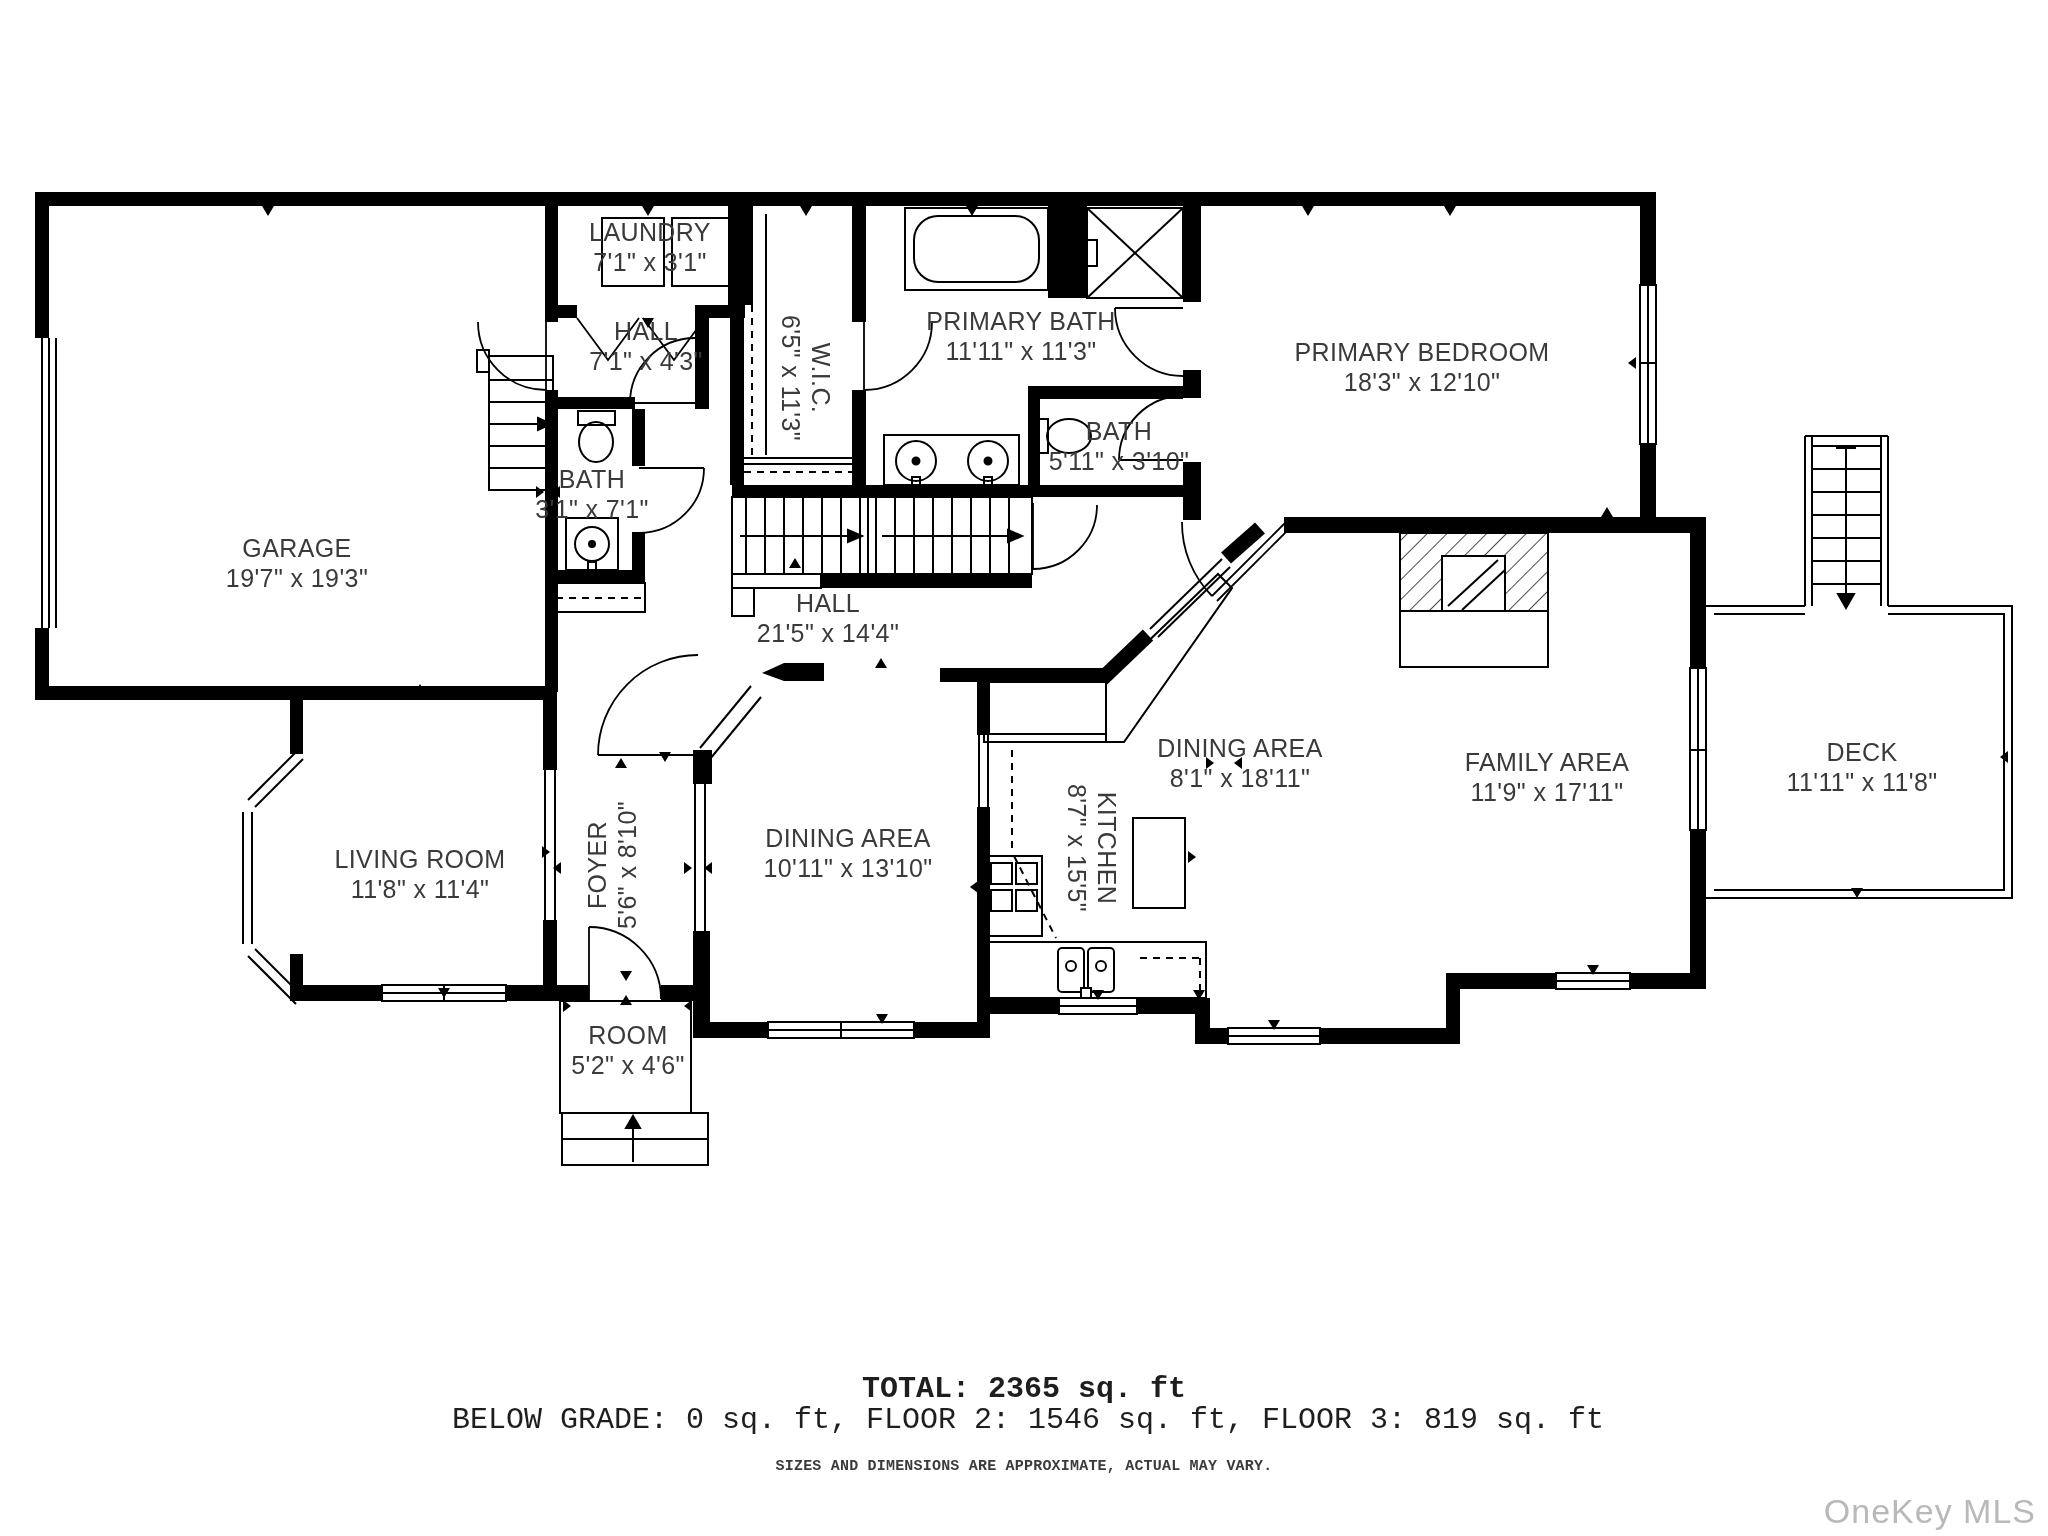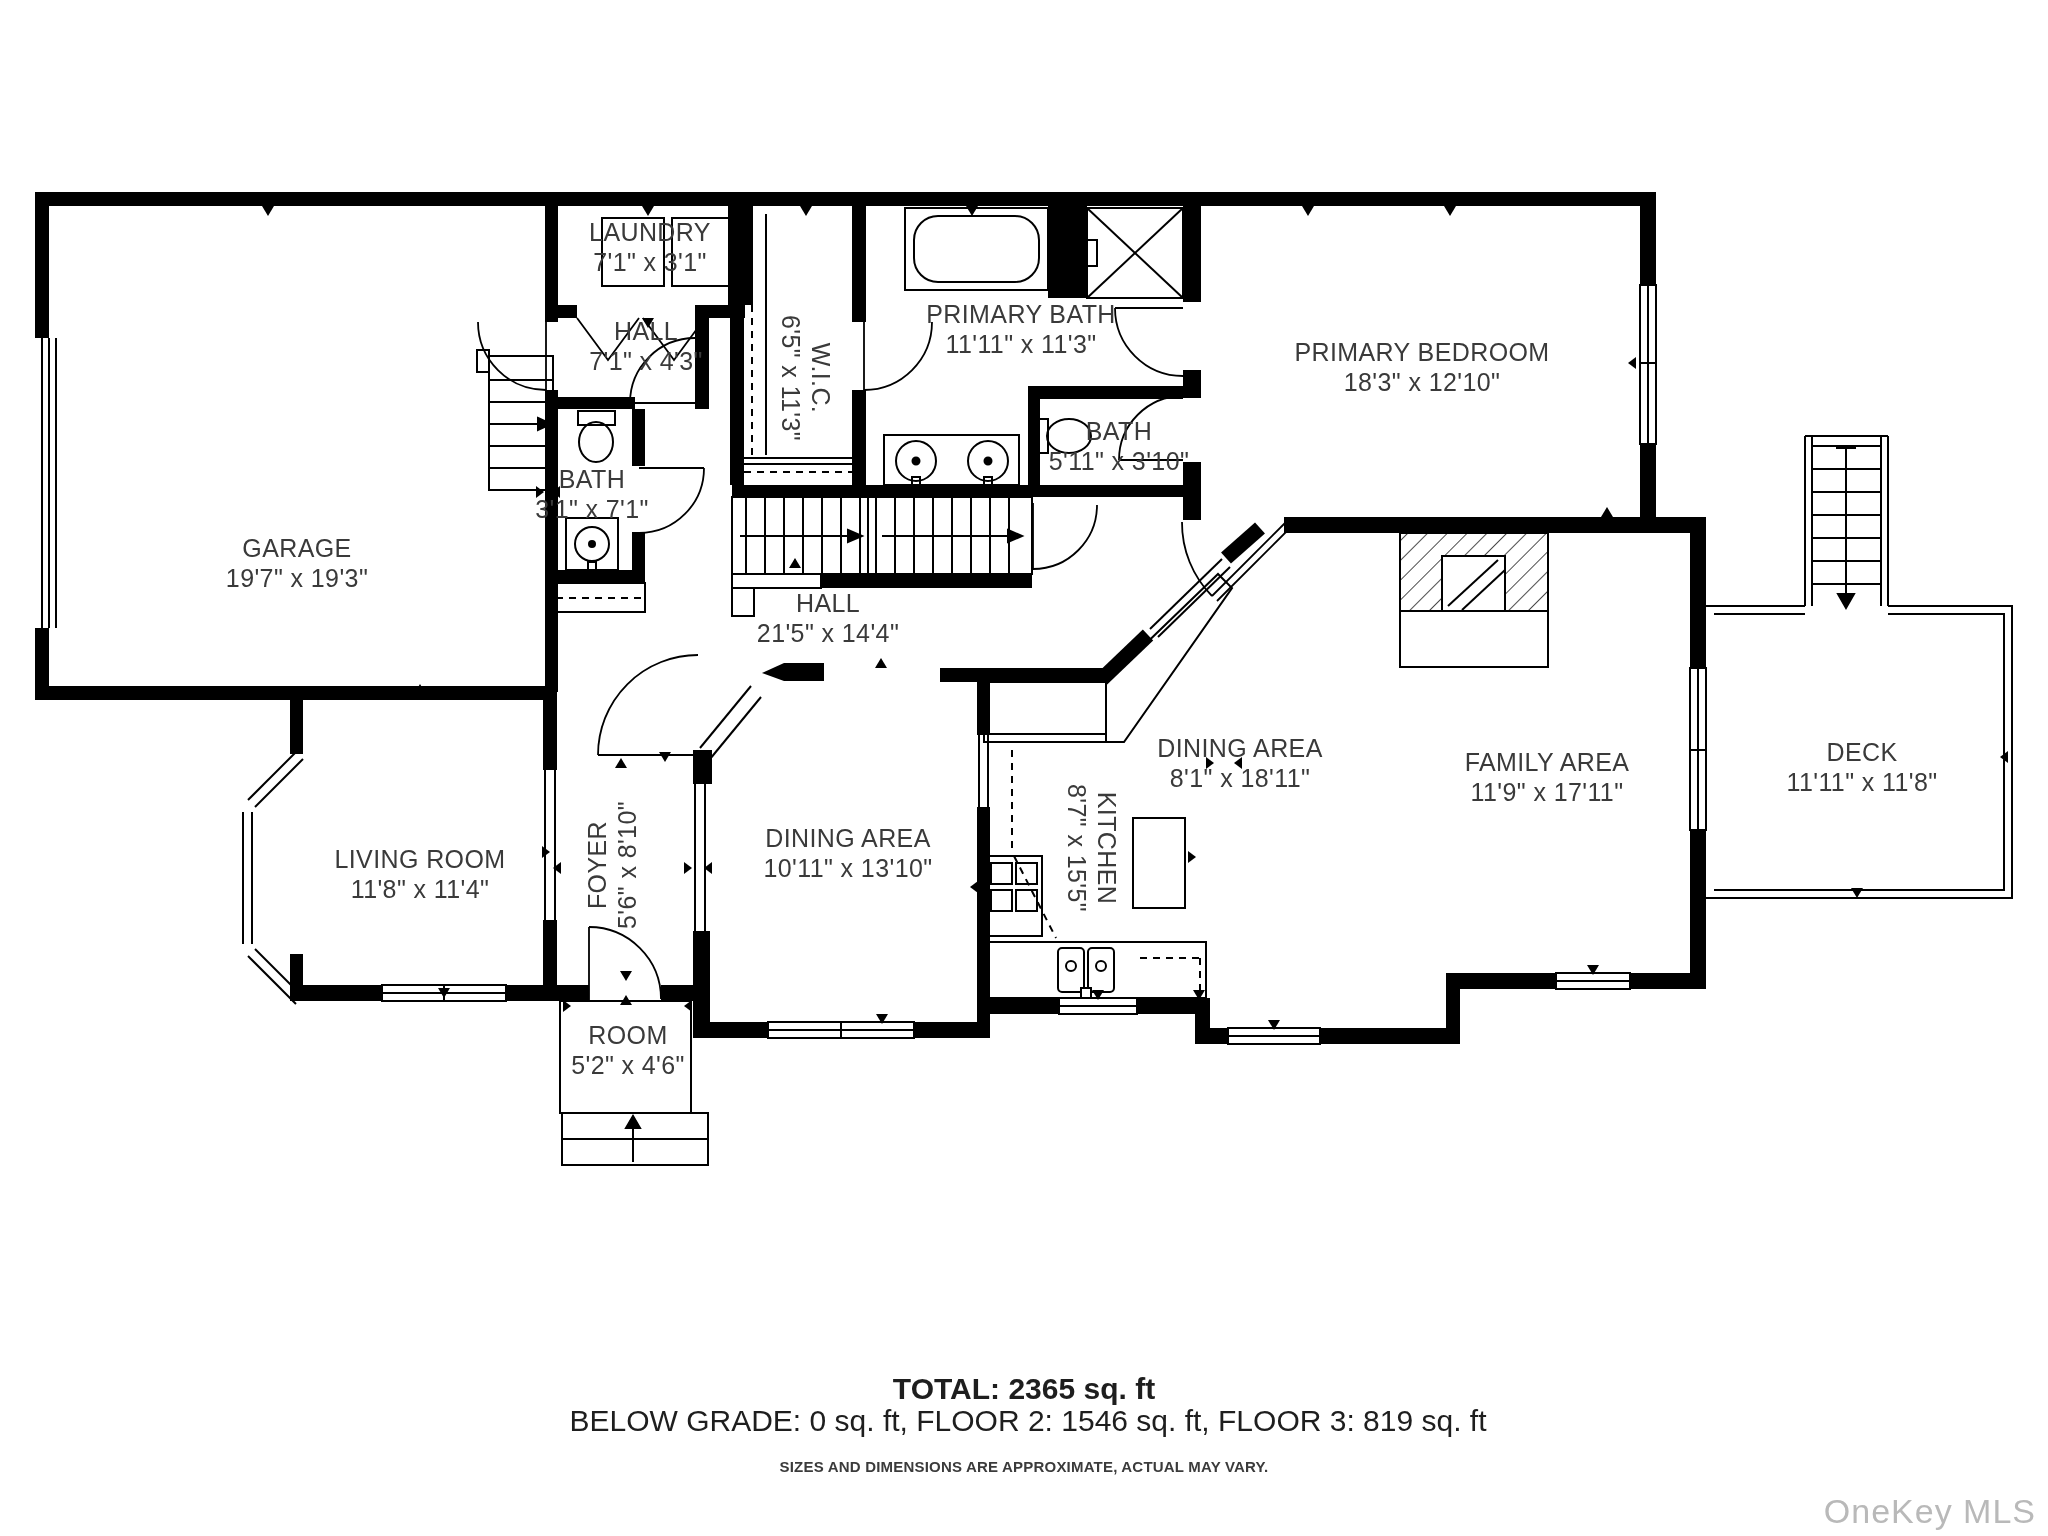--- a/index.html
+++ b/index.html
@@ -3,21 +3,21 @@
 <meta charset="utf-8">
 <style>
   html,body{margin:0;padding:0;background:#ffffff;}
   #stage{position:relative;width:2048px;height:1536px;background:#ffffff;overflow:hidden;
          font-family:"Liberation Sans","DejaVu Sans",sans-serif;}
   #plan-svg{position:absolute;left:0;top:0;}
   .rlabel{position:absolute;transform:translate(-50%,-50%);text-align:center;white-space:nowrap;
           color:#3a3a3a;line-height:30px;font-size:25px;letter-spacing:.4px;}
   .rlabel.rot90{transform:translate(-50%,-50%) rotate(90deg);}
   .rlabel.rotm90{transform:translate(-50%,-50%) rotate(-90deg);}
-  .summary{position:absolute;left:0;top:1373px;width:2048px;text-align:center;color:#1e1e1e;}
+  .summary{position:absolute;left:0;top:1373px;width:2048px;text-align:center;color:#1e1e1e;font-family:Liberation Mono, monospace;}
   .summary .l1{font-size:30px;font-weight:bold;line-height:32px;}
   .summary .ln{font-size:30px;line-height:31px;padding-left:8px;}
   .summary .disc{margin-top:22px;font-size:15px;font-weight:bold;color:#3b3b3b;letter-spacing:.2px;}
   .watermark{position:absolute;right:12px;top:1492px;font-size:34px;color:#b9b9b9;letter-spacing:1px;}
 </style>
 </head>
 <body>
 
 <div id="stage">
 
@@ -382,21 +382,21 @@
     <div>7'1" x 4'3"</div>
   </div>
   <div class="rlabel" style="left:592px;top:494px">
     <div>BATH</div>
     <div>3'1" x 7'1"</div>
   </div>
   <div class="rlabel rot90" style="left:806px;top:378px">
     <div>W.I.C.</div>
     <div>6'5" x 11'3"</div>
   </div>
-  <div class="rlabel" style="left:1021px;top:329px">
+  <div class="rlabel" style="left:1021px;top:336px">
     <div>PRIMARY BATH</div>
     <div>11'11" x 11'3"</div>
   </div>
   <div class="rlabel" style="left:1119px;top:446px">
     <div>BATH</div>
     <div>5'11" x 3'10"</div>
   </div>
   <div class="rlabel" style="left:1422px;top:367px">
     <div>PRIMARY BEDROOM</div>
     <div>18'3" x 12'10"</div>

